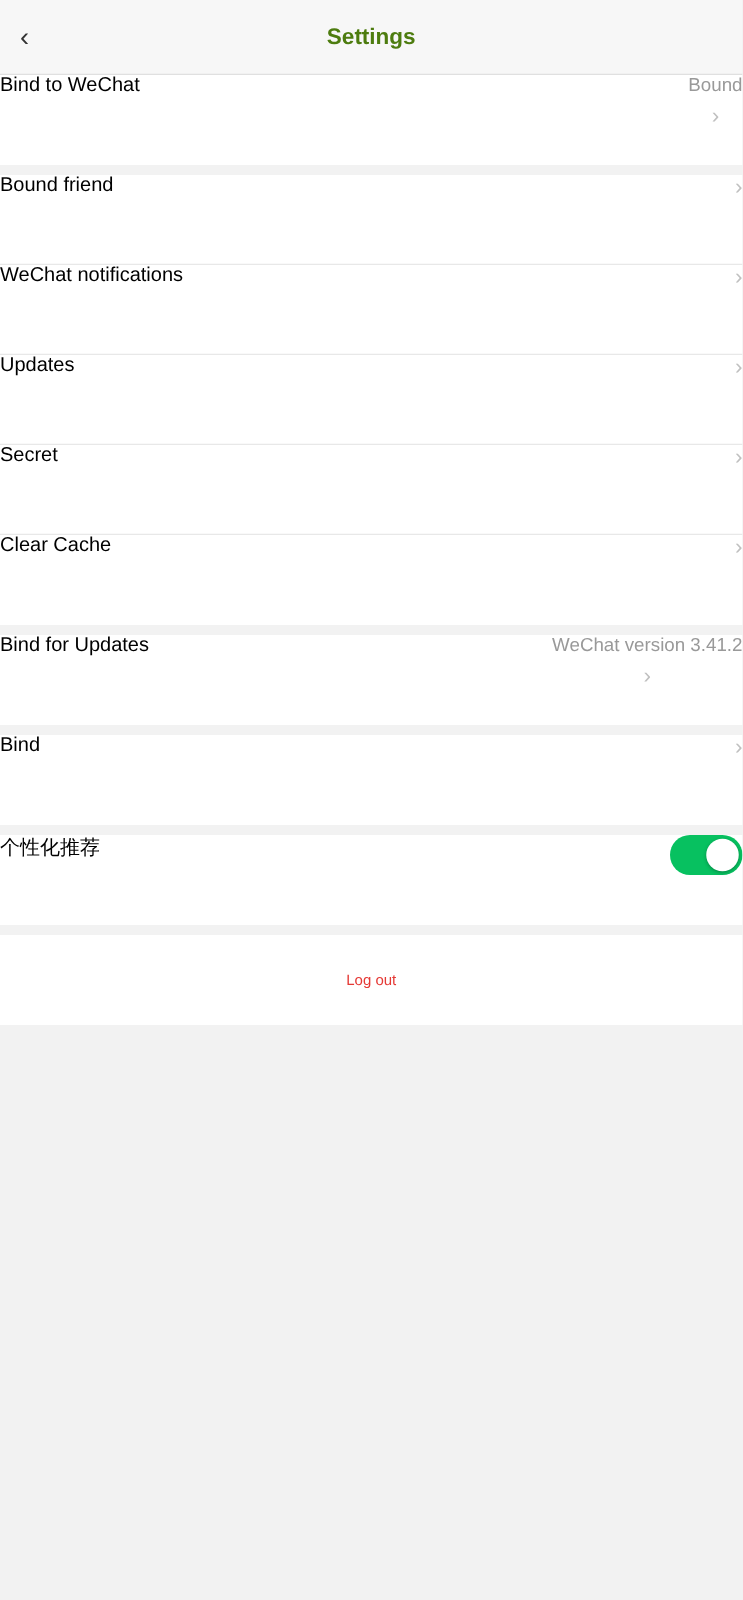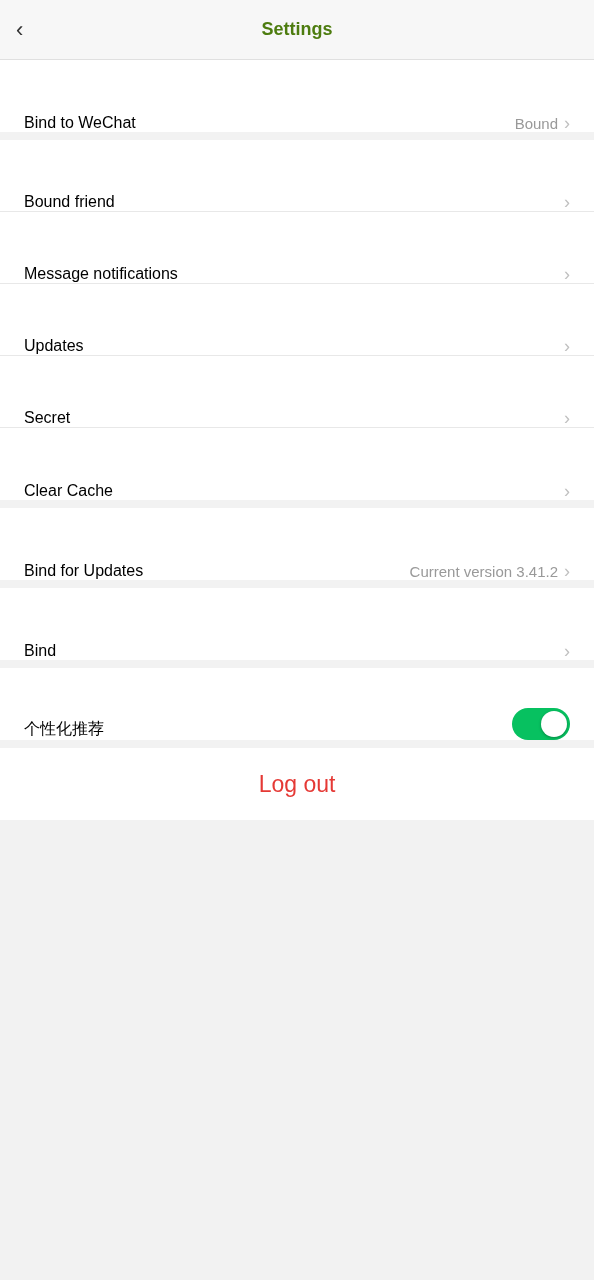--- a/index.html
+++ b/index.html
@@ -45,41 +45,42 @@
     }
 
     
     .section {
       background-color: #fff;
       margin-bottom: 8px;
     }
 
     .settings-row {
       display: flex;
-      align-items: flex-end;
+      align-items: flex-start;
       justify-content: space-between;
-      padding: 0 24px;
+      padding: 0 0;
       height: 72px;
       border-bottom: 1px solid #e8e8e8;
       cursor: pointer;
     }
 
     .settings-row:last-child {
       border-bottom: none;
     }
 
     .row-label {
       font-size: 16px;
       color: #000;
     }
 
     .row-right {
       display: flex;
       align-items: center;
       gap: 6px;
+      flex-direction: column;
     }
 
     .row-value {
       font-size: 15px;
       color: #999;
     }
 
     .chevron {
       color: #c0c0c0;
       font-size: 18px;
@@ -117,21 +118,21 @@
       background-color: #fff;
       margin-top: 8px;
       display: flex;
       align-items: center;
       justify-content: center;
       height: 72px;
       cursor: pointer;
     }
 
     .logout-label {
-      font-size: 23px;
+      font-size: 12px;
       color: #e53935;
       font-weight: 500;
       text-align: right;
     }
 
     
     .bottom-filler {
       background-color: #f2f2f2;
       height: 240px;
     }
@@ -157,21 +158,21 @@
 </div>
 
 <div class="section">
   <div class="settings-row">
     <span class="row-label">Bound friend</span>
     <div class="row-right">
       <span class="chevron">›</span>
     </div>
   </div>
   <div class="settings-row">
-    <span class="row-label">Message notifications</span>
+    <span class="row-label">WeChat notifications</span>
     <div class="row-right">
       <span class="chevron">›</span>
     </div>
   </div>
   <div class="settings-row">
     <span class="row-label">Updates</span>
     <div class="row-right">
       <span class="chevron">›</span>
     </div>
   </div>
@@ -186,21 +187,21 @@
     <div class="row-right">
       <span class="chevron">›</span>
     </div>
   </div>
 </div>
 
 <div class="section">
   <div class="settings-row">
     <span class="row-label">Bind for Updates</span>
     <div class="row-right">
-      <span class="row-value">Current version 3.41.2</span>
+      <span class="row-value">WeChat version 3.41.2</span>
       <span class="chevron">›</span>
     </div>
   </div>
 </div>
 
 <div class="section">
   <div class="settings-row">
     <span class="row-label">Bind</span>
     <div class="row-right">
       <span class="chevron">›</span>

